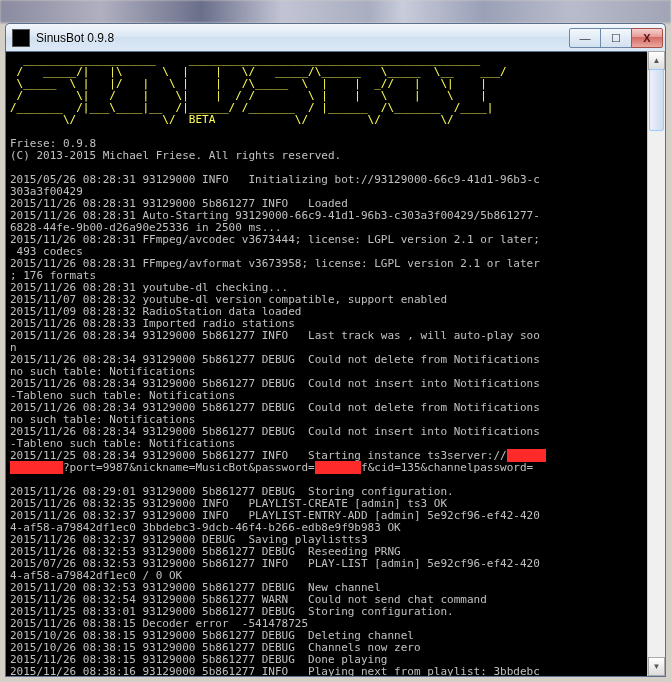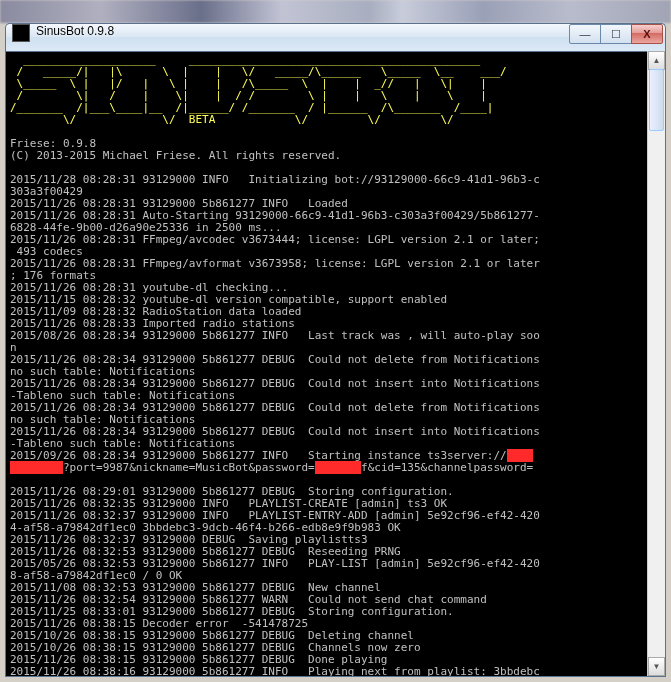--- a/index.html
+++ b/index.html
@@ -6,21 +6,21 @@
   .window{width:671px;height:682px;position:relative;background:#d4d0c8;}
   
   .blur-bar{position:absolute;top:0;left:0;right:0;height:23px;
     background:linear-gradient(90deg,#8a8aa0 0%, #b0b0c0 15%, #6a6f8a 30%, #c2c4d4 42%,
       #a8aec0 55%, #c8ccdb 60%, #9aa0b6 72%, #b8bccc 85%, #a0a4b4 100%);
     filter:blur(1.2px);}
   
   .titlebar{position:absolute;top:23px;left:5px;right:5px;height:28px;
     background:linear-gradient(#f4f8fd,#dbe7f4 45%,#cfe0f1 46%,#dde9f6);
     border:1px solid #5a7290;border-bottom:none;border-top-left-radius:5px;border-top-right-radius:5px;
-    display:flex;align-items:flex-start;}
+    display:flex;align-items:center;}
   .titlebar-icon{width:16px;height:16px;margin:0 6px;background:#000;border:1px solid #555;display:inline-block;}
   .titlebar-text{color:#000;font-size:12px;flex:1;text-shadow:0 0 2px rgba(255,255,255,.8);}
   .win-btns{display:flex;gap:0;margin-right:2px;}
   .win-btn{width:30px;height:18px;border:1px solid #6b8aab;background:linear-gradient(#f2f7fc,#d3e1ef);
     display:flex;align-items:center;justify-content:center;font-family:sans-serif;font-size:11px;
     color:#334;margin-left:-1px;cursor:pointer;}
   .win-btn.min{border-top-left-radius:2px;border-bottom-left-radius:2px;}
   .win-btn.close{background:linear-gradient(#f7d0cd,#e39a95 45%,#d46b63 46%,#e9a79f);
     color:#5a1010;border-color:#a85048;border-top-right-radius:2px;border-bottom-right-radius:2px;font-weight:bold;}
   .win-sym{font-family:Arial,sans-serif;line-height:1;}
@@ -66,55 +66,55 @@
     <div class="console"><span class="yellow"><span>  ____________________     ____________________________________________</span>
 <span> /   _____/|   |\      \  |    |   \/   _____/\______   \_____  \__    ___/</span>
 <span> \_____  \ |   |/   |   \ |    |   /\_____  \  |    |  _//   |   \|    |</span>
 <span> /        \|   /    |    \|    |  / /        \ |    |   \    |    \    |</span>
 <span>/_______  /|___\____|__  /|______/ /_______  / |______  /\_______  /____|</span>
 <span>        \/             \/  BETA            \/         \/         \/</span></span>
 
 <span>Friese: 0.9.8</span>
 <span>(C) 2013-2015 Michael Friese. All rights reserved.</span>
 
-<span>2015/11/28 08:28:31 93129000 INFO   Initializing bot://93129000-66c9-41d1-96b3-c</span>
+<span>2015/05/26 08:28:31 93129000 INFO   Initializing bot://93129000-66c9-41d1-96b3-c</span>
 <span>303a3f00429</span>
 <span>2015/11/26 08:28:31 93129000 5b861277 INFO   Loaded</span>
 <span>2015/11/26 08:28:31 Auto-Starting 93129000-66c9-41d1-96b3-c303a3f00429/5b861277-</span>
 <span>6828-44fe-9b00-d26a90e25336 in 2500 ms...</span>
 <span>2015/11/26 08:28:31 FFmpeg/avcodec v3673444; license: LGPL version 2.1 or later;</span>
 <span> 493 codecs</span>
 <span>2015/11/26 08:28:31 FFmpeg/avformat v3673958; license: LGPL version 2.1 or later</span>
 <span>; 176 formats</span>
 <span>2015/11/26 08:28:31 youtube-dl checking...</span>
-<span>2015/11/15 08:28:32 youtube-dl version compatible, support enabled</span>
+<span>2015/11/07 08:28:32 youtube-dl version compatible, support enabled</span>
 <span>2015/11/09 08:28:32 RadioStation data loaded</span>
 <span>2015/11/26 08:28:33 Imported radio stations</span>
-<span>2015/08/26 08:28:34 93129000 5b861277 INFO   Last track was , will auto-play soo</span>
+<span>2015/11/26 08:28:34 93129000 5b861277 INFO   Last track was , will auto-play soo</span>
 <span>n</span>
 <span>2015/11/26 08:28:34 93129000 5b861277 DEBUG  Could not delete from Notifications</span>
 <span>no such table: Notifications</span>
 <span>2015/11/26 08:28:34 93129000 5b861277 DEBUG  Could not insert into Notifications</span>
 <span>-Tableno such table: Notifications</span>
 <span>2015/11/26 08:28:34 93129000 5b861277 DEBUG  Could not delete from Notifications</span>
 <span>no such table: Notifications</span>
 <span>2015/11/26 08:28:34 93129000 5b861277 DEBUG  Could not insert into Notifications</span>
 <span>-Tableno such table: Notifications</span>
-<span><span>2015/09/26 08:28:34 93129000 5b861277 INFO   Starting instance ts3server://</span><span class="red-block">zero</span></span>
+<span><span>2015/11/25 08:28:34 93129000 5b861277 INFO   Starting instance ts3server://</span><span class="red-block">rights</span></span>
 <span><span class="red-block">xxxxxxxx</span><span>?port=9987&amp;nickname=MusicBot&amp;password=</span><span class="red-block">xxxxxxx</span><span>f&amp;cid=135&amp;channelpassword=</span></span>
 
 <span>2015/11/26 08:29:01 93129000 5b861277 DEBUG  Storing configuration.</span>
 <span>2015/11/26 08:32:35 93129000 INFO   PLAYLIST-CREATE [admin] ts3 OK</span>
 <span>2015/11/26 08:32:37 93129000 INFO   PLAYLIST-ENTRY-ADD [admin] 5e92cf96-ef42-420</span>
 <span>4-af58-a79842df1ec0 3bbdebc3-9dcb-46f4-b266-edb8e9f9b983 OK</span>
 <span>2015/11/26 08:32:37 93129000 DEBUG  Saving playlistts3</span>
 <span>2015/11/26 08:32:53 93129000 5b861277 DEBUG  Reseeding PRNG</span>
-<span>2015/05/26 08:32:53 93129000 5b861277 INFO   PLAY-LIST [admin] 5e92cf96-ef42-420</span>
-<span>8-af58-a79842df1ec0 / 0 OK</span>
-<span>2015/11/08 08:32:53 93129000 5b861277 DEBUG  New channel</span>
+<span>2015/07/26 08:32:53 93129000 5b861277 INFO   PLAY-LIST [admin] 5e92cf96-ef42-420</span>
+<span>4-af58-a79842df1ec0 / 0 OK</span>
+<span>2015/11/20 08:32:53 93129000 5b861277 DEBUG  New channel</span>
 <span>2015/11/26 08:32:54 93129000 5b861277 WARN   Could not send chat command</span>
 <span>2015/11/25 08:33:01 93129000 5b861277 DEBUG  Storing configuration.</span>
 <span>2015/11/26 08:38:15 Decoder error  -541478725</span>
 <span>2015/10/26 08:38:15 93129000 5b861277 DEBUG  Deleting channel</span>
 <span>2015/10/26 08:38:15 93129000 5b861277 DEBUG  Channels now zero</span>
 <span>2015/11/26 08:38:15 93129000 5b861277 DEBUG  Done playing</span>
 <span>2015/11/26 08:38:16 93129000 5b861277 INFO   Playing next from playlist: 3bbdebc</span>
 
 
 </div>

